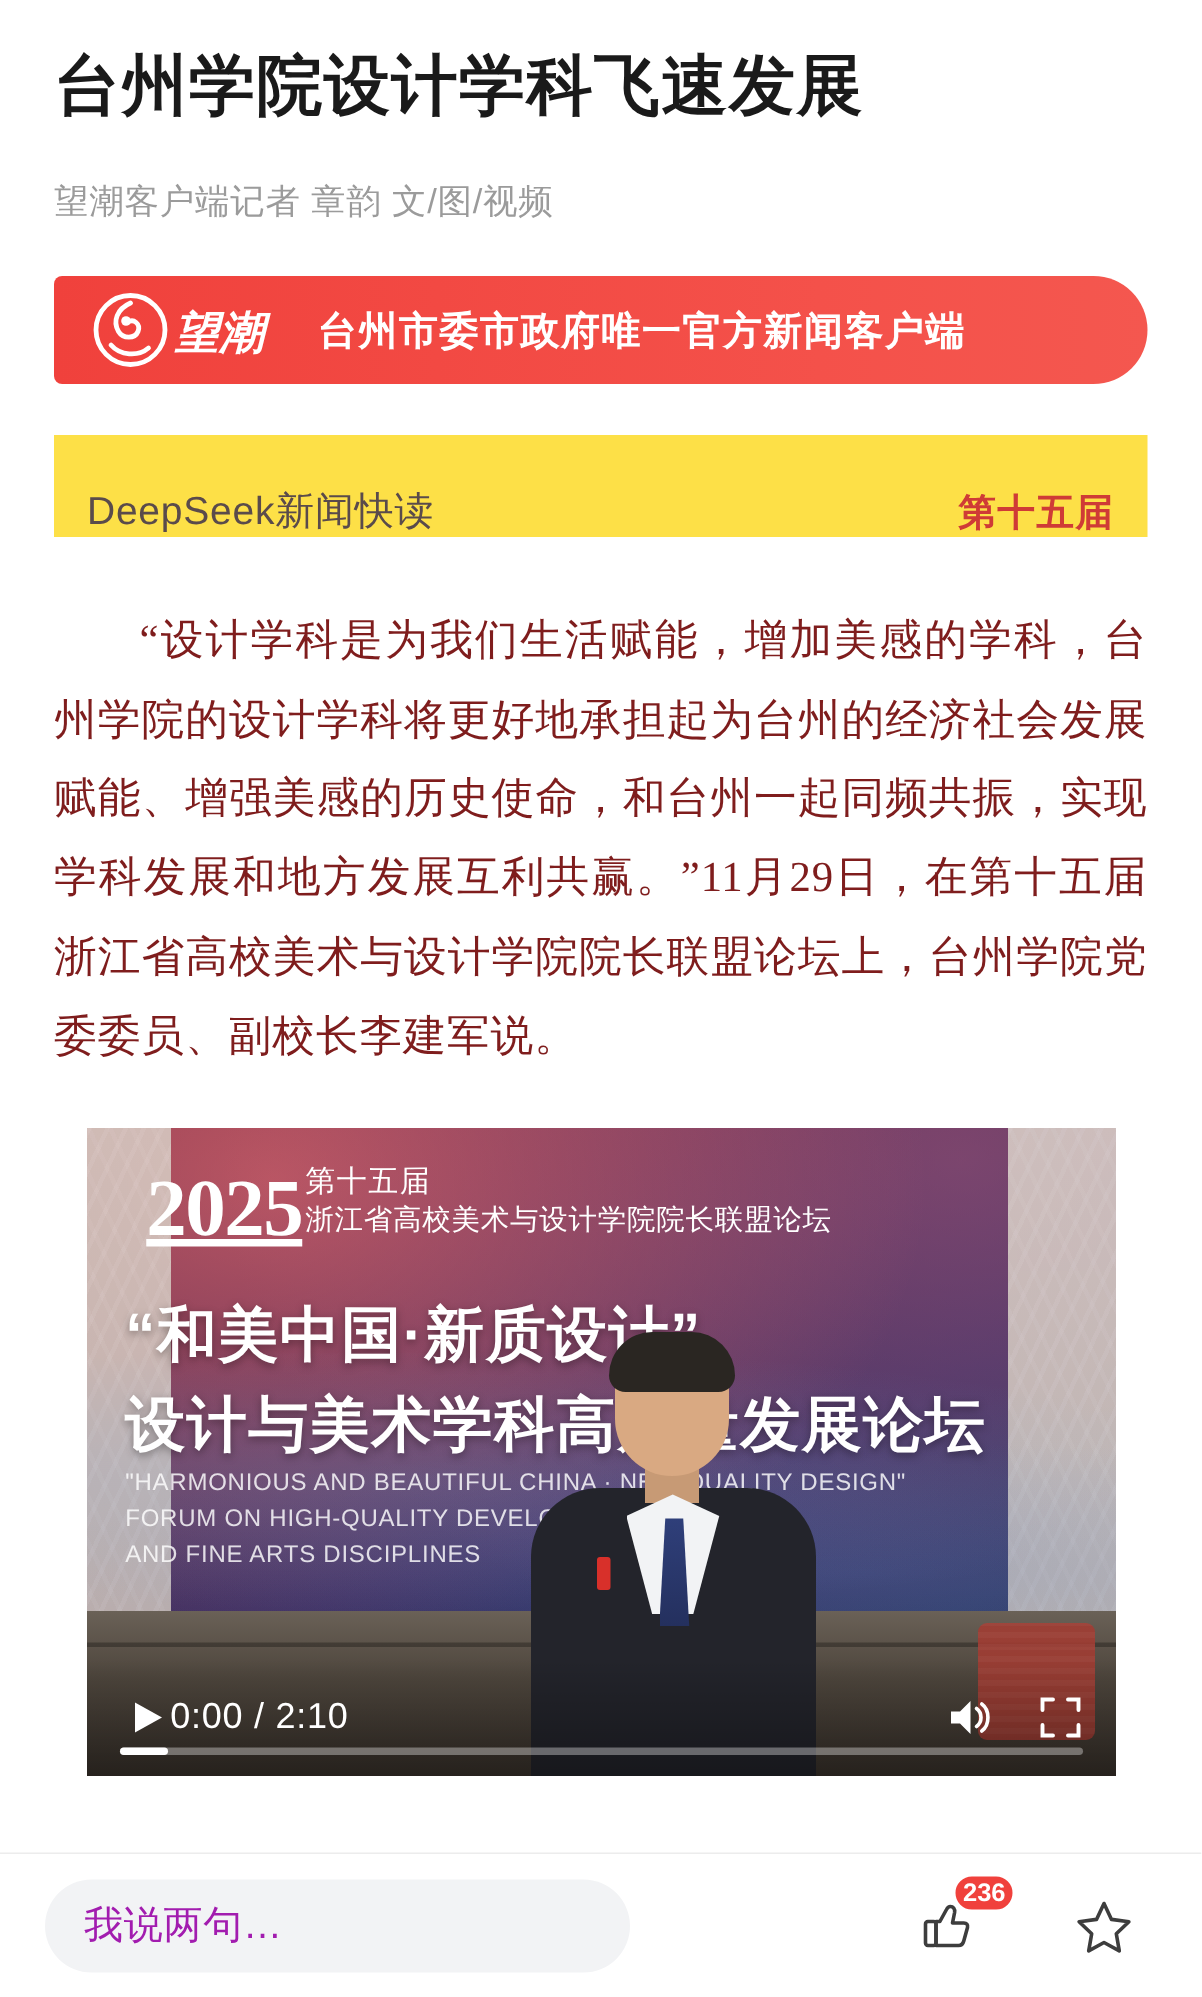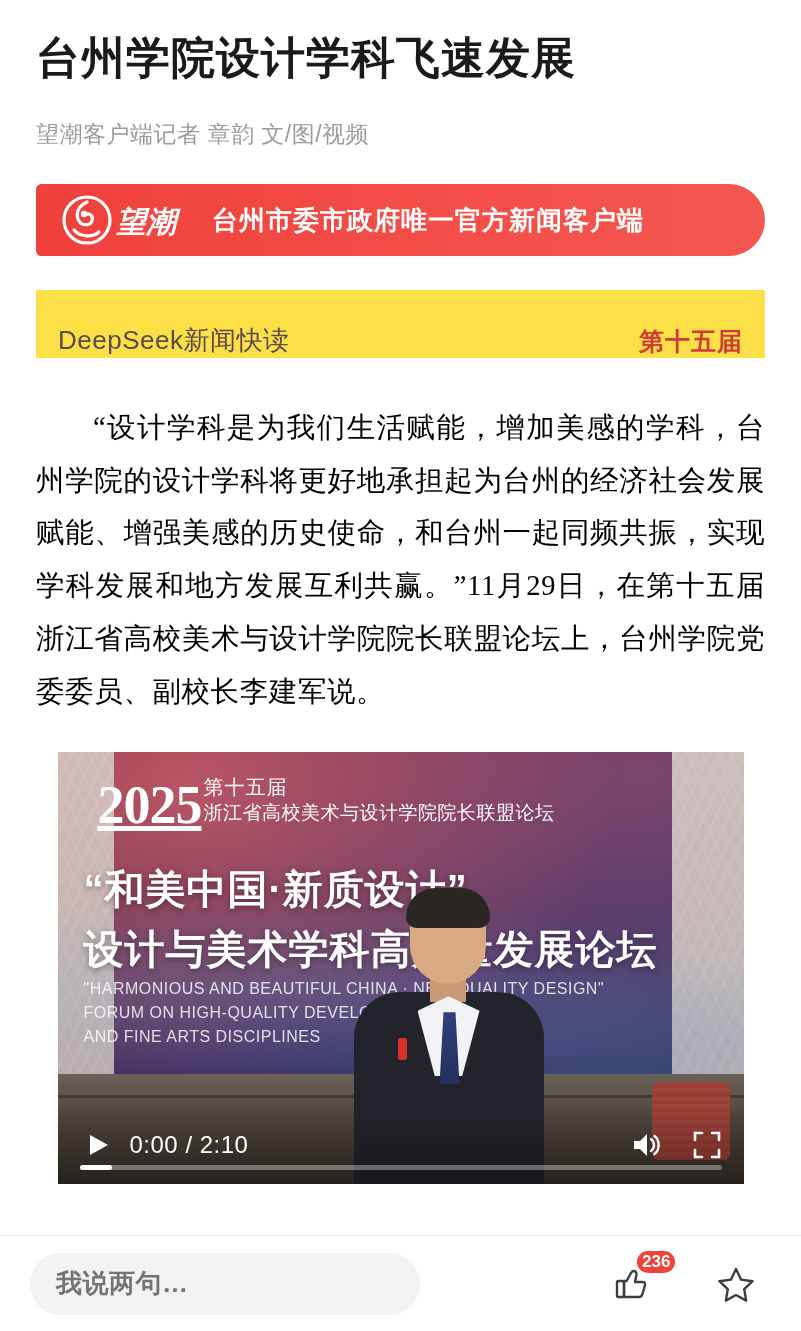--- a/index.html
+++ b/index.html
@@ -84,21 +84,21 @@
     font-size: 25px;
     color: #cf3b36;
     font-weight: bold;
     letter-spacing: 1px;
   }
   
   .body-text {
     margin-top: 44px;
     font-size: 28.5px;
     line-height: 1.85;
-    color: #000000;
+    color: #7f1d1d;
     text-align: justify;
     font-family: "Liberation Serif", serif;
     letter-spacing: 0.6px;
   }
   .body-text .indent { display: inline-block; width: 2em; }
   
   .video {
     margin: 34px auto 0;
     width: 686px;
     height: 432px;
@@ -234,21 +234,21 @@
   }
   
   .v-controls {
     position: absolute; left: 0; right: 0; bottom: 0; height: 78px;
     display: flex; align-items: center;
     padding: 0 22px;
     background: linear-gradient(transparent, rgba(0,0,0,0.35));
   }
   .v-play { width: 34px; height: 34px; position: relative; cursor: pointer; flex: none; }
   .v-time {
-    color: #ffffff; font-size: 24px; margin-left: 16px;
+    color: #ffffff; font-size: 24px; 
     letter-spacing: 0.5px;
   }
   .v-spacer { flex: 1; }
   .v-vol { width: 34px; height: 34px; flex: none; margin-right: 30px; cursor: pointer; }
   .v-full { width: 30px; height: 30px; flex: none; cursor: pointer; }
   .v-progress {
     position: absolute; left: 22px; right: 22px; bottom: 14px; height: 5px;
     background: rgba(255,255,255,0.35); border-radius: 3px;
   }
   .v-progress-fill {
@@ -265,21 +265,21 @@
   }
   .comment-box {
     flex: 1; height: 62px;
     background: #f2f3f5;
     border-radius: 31px;
     display: flex; align-items: center;
     padding: 0 26px;
     max-width: 490px;
   }
   .comment-placeholder {
-    color: #737373; font-size: 26px; letter-spacing: 0.5px; font-weight: bold;
+    color: #a21caf; font-size: 26px; letter-spacing: 0.5px;
   }
   .bar-actions {
     flex: 1; display: flex; align-items: center; justify-content: flex-end;
     gap: 62px;
     padding-right: 14px;
   }
   .like-wrap { position: relative; width: 42px; height: 42px; }
   .like-count {
     position: absolute; left: 24px; top: -14px;
     background: #f0413c; color: #ffffff;

